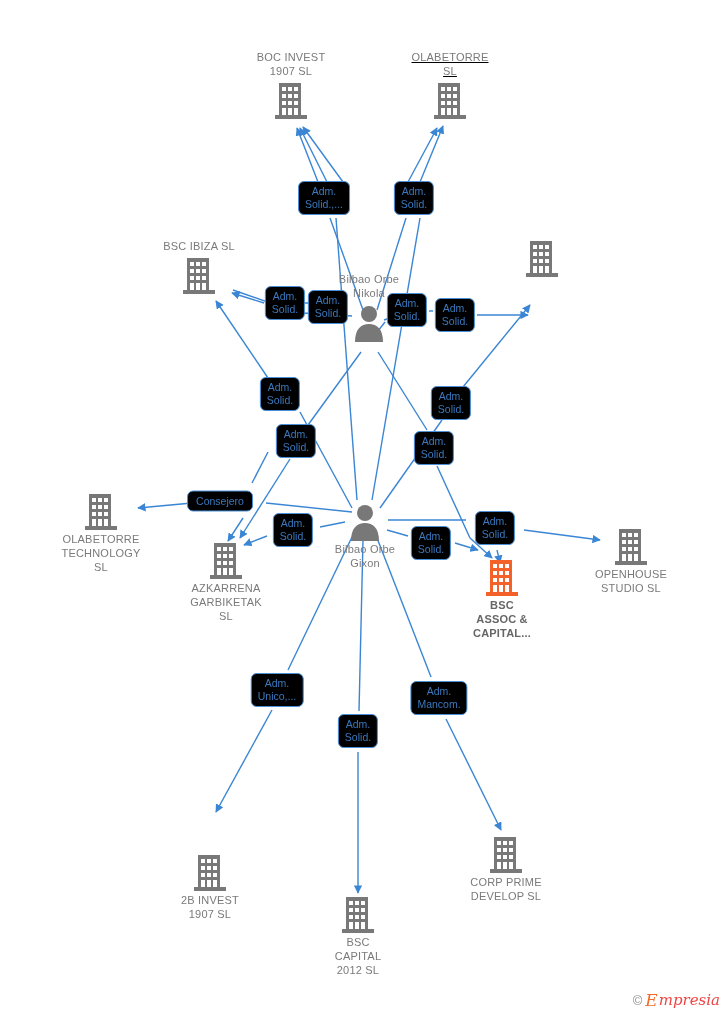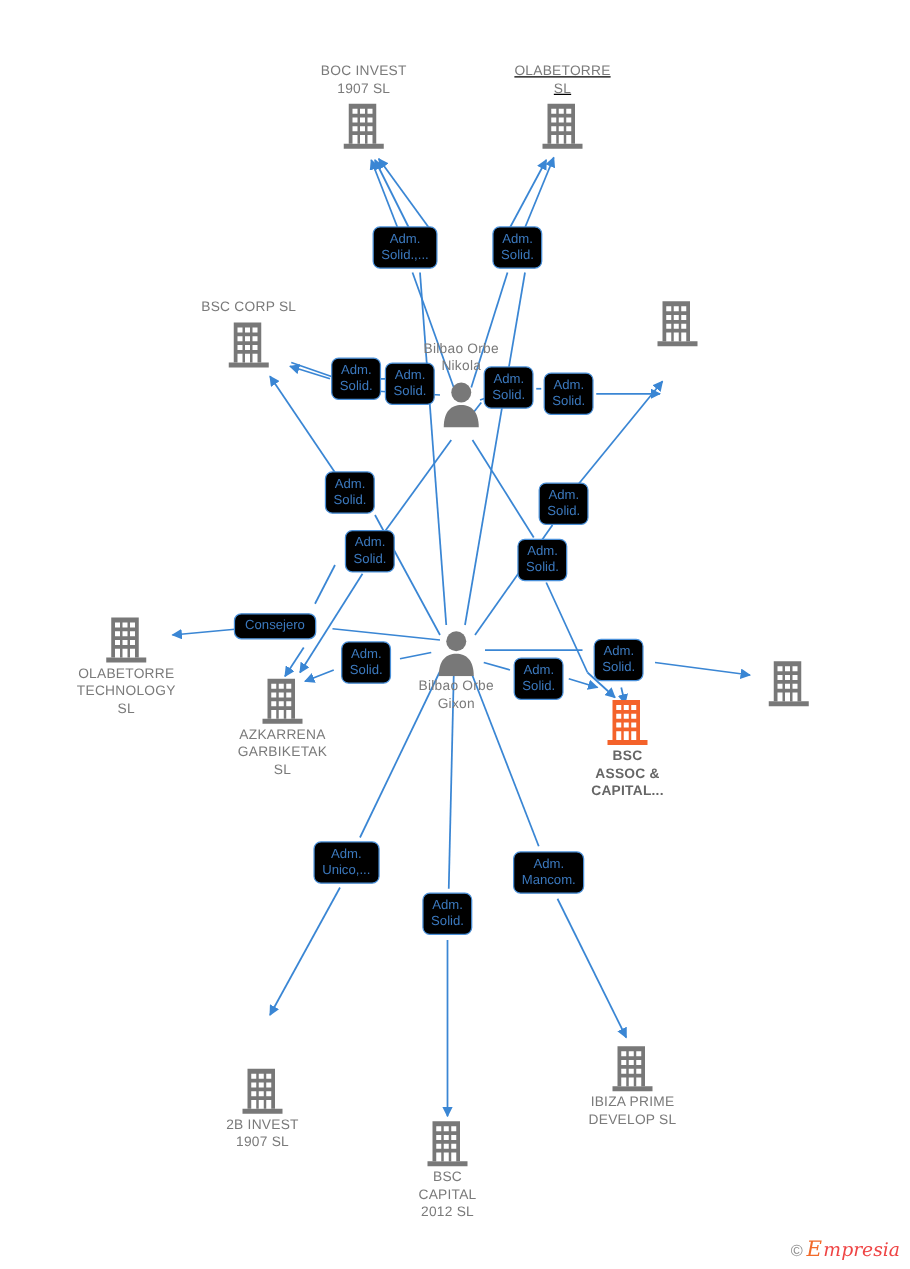--- a/index.html
+++ b/index.html
@@ -229,21 +229,21 @@
           <rect x="15" y="21" width="4" height="4"></rect>
           <rect x="21" y="21" width="4" height="4"></rect>
         <rect x="9" y="28" width="4" height="7"></rect>
           <rect x="15" y="28" width="4" height="7"></rect>
           <rect x="21" y="28" width="4" height="7"></rect>
       </g>
     </svg>
   </div>
 
   <div class="node caption-above" style="left:199px; top:239px;">
-    <span class="caption">BSC CORP  SL</span>
+    <span class="caption">BSC IBIZA  SL</span>
     <svg class="glyph" viewBox="0 0 36 40">
       <g fill="#787878">
           <rect x="6" y="3" width="22" height="32"></rect>
           <rect x="2" y="35" width="32" height="4"></rect>
         </g>
       <g fill="#ffffff">
         <rect x="9" y="7" width="4" height="4"></rect>
           <rect x="15" y="7" width="4" height="4"></rect>
           <rect x="21" y="7" width="4" height="4"></rect>
         <rect x="9" y="14" width="4" height="4"></rect>
@@ -396,20 +396,22 @@
           <rect x="15" y="14" width="4" height="4"></rect>
           <rect x="21" y="14" width="4" height="4"></rect>
         <rect x="9" y="21" width="4" height="4"></rect>
           <rect x="15" y="21" width="4" height="4"></rect>
           <rect x="21" y="21" width="4" height="4"></rect>
         <rect x="9" y="28" width="4" height="7"></rect>
           <rect x="15" y="28" width="4" height="7"></rect>
           <rect x="21" y="28" width="4" height="7"></rect>
       </g>
     </svg>
+    <span class="caption">OPENHOUSE
+STUDIO  SL</span>
   </div>
 
   <div class="node" style="left:210px; top:852px;">
     <svg class="glyph" viewBox="0 0 36 40">
       <g fill="#787878">
           <rect x="6" y="3" width="22" height="32"></rect>
           <rect x="2" y="35" width="32" height="4"></rect>
         </g>
       <g fill="#ffffff">
         <rect x="9" y="7" width="4" height="4"></rect>
@@ -470,21 +472,21 @@
           <rect x="15" y="14" width="4" height="4"></rect>
           <rect x="21" y="14" width="4" height="4"></rect>
         <rect x="9" y="21" width="4" height="4"></rect>
           <rect x="15" y="21" width="4" height="4"></rect>
           <rect x="21" y="21" width="4" height="4"></rect>
         <rect x="9" y="28" width="4" height="7"></rect>
           <rect x="15" y="28" width="4" height="7"></rect>
           <rect x="21" y="28" width="4" height="7"></rect>
       </g>
     </svg>
-    <span class="caption">IBIZA PRIME
+    <span class="caption">CORP PRIME
 DEVELOP  SL</span>
   </div>
 
   <div class="edge-label" style="left:324px; top:198px;">Adm.
 Solid.,...</div>
   <div class="edge-label" style="left:414px; top:198px;">Adm.
 Solid.</div>
   <div class="edge-label" style="left:285px; top:303px;">Adm.
 Solid.</div>
   <div class="edge-label" style="left:328px; top:307px;">Adm.

